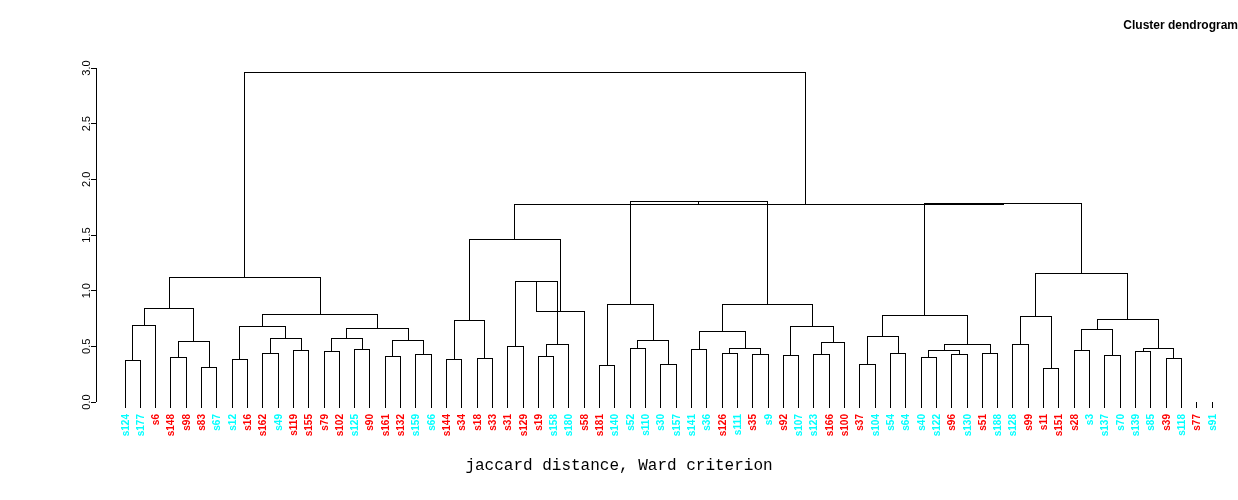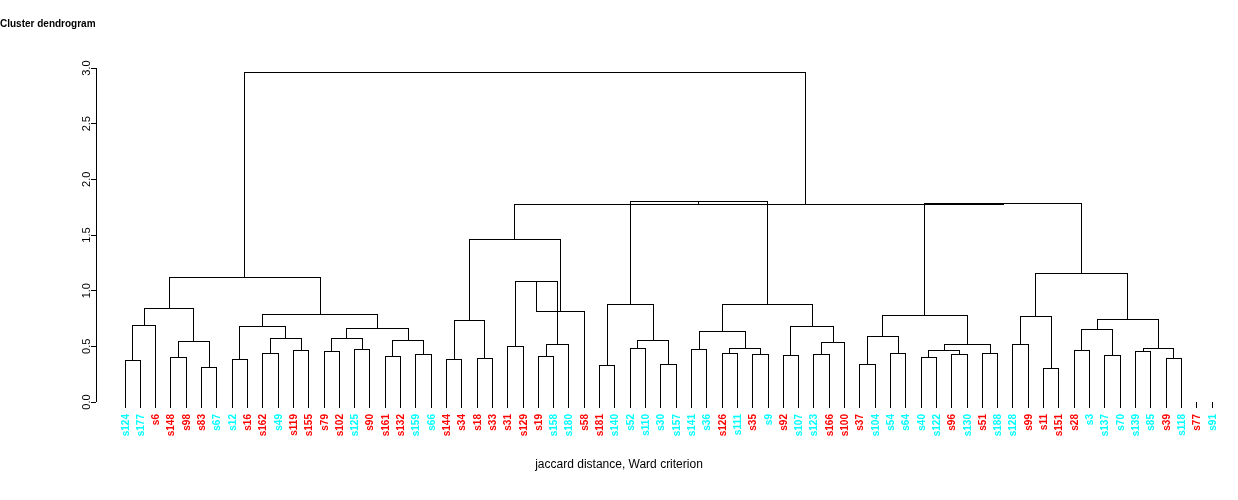--- a/index.html
+++ b/index.html
@@ -17,35 +17,35 @@
     position: relative;
     width: 1238px;
     height: 500px;
     background: #ffffff;
   }
   #chart-title {
     position: absolute;
     top: 18px;
     left: 0;
     width: 1238px;
-    text-align: left;
+    text-align: right;
     font-family: "Liberation Sans", sans-serif;
-    font-size: 10px;
+    font-size: 12px;
     font-weight: bold;
     color: #000000;
     letter-spacing: 0px;
   }
   #x-axis-caption {
     position: absolute;
     top: 457px;
     left: 0;
     width: 1238px;
     text-align: center;
-    font-family: Liberation Sans, sans-serif;
-    font-size: 12px;
+    font-family: Liberation Mono, monospace;
+    font-size: 16px;
     font-weight: normal;
     color: #000000;
   }
   svg#dendro-svg {
     position: absolute;
     top: 0;
     left: 0;
   }
   .axis-line, .tick-line, .branch-line {
     stroke: #000000;

